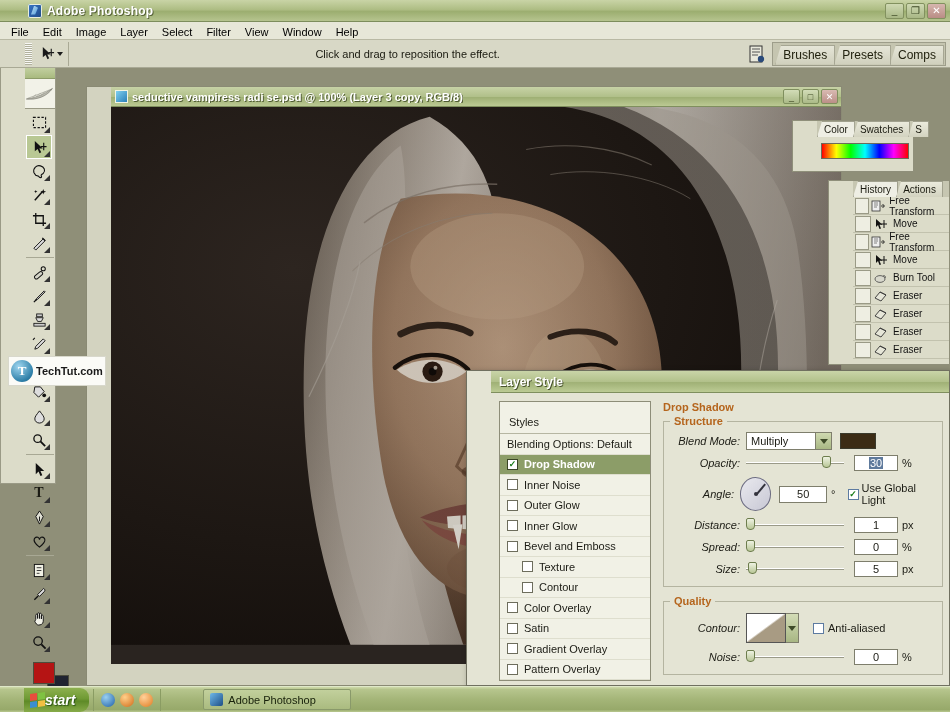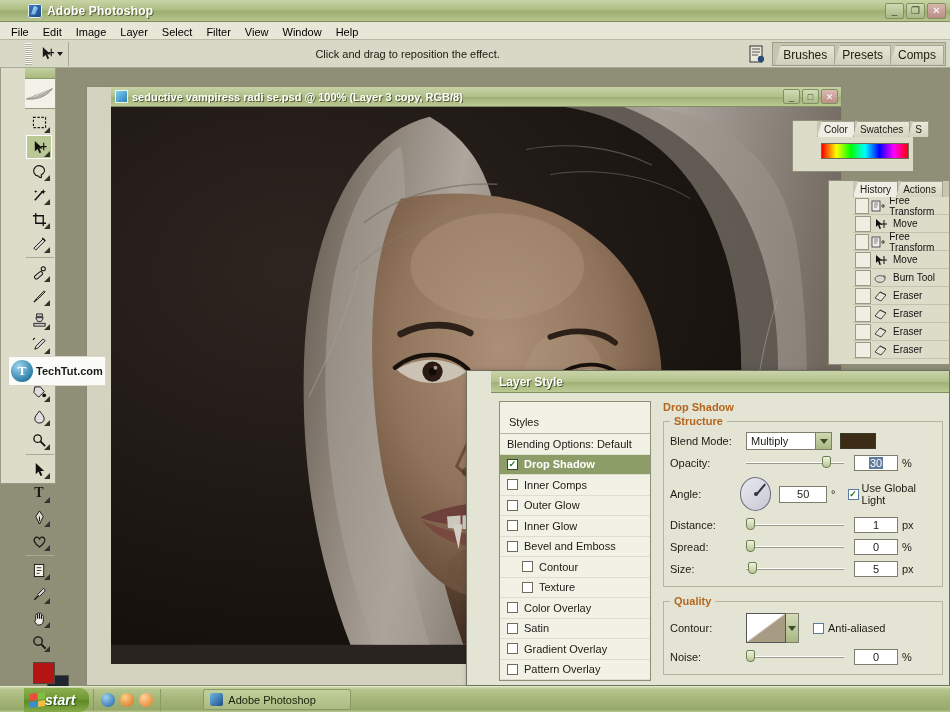--- a/index.html
+++ b/index.html
@@ -299,21 +299,21 @@
 
   .sect-label{
     color:#b5651d; font-weight:bold; font-size:11px;
   }
   fieldset.grp{
     border:1px solid #b4b4a0; margin:0 0 8px 0; padding:3px 6px 6px;
   }
   fieldset.grp > legend{ padding:0 4px; }
 
   .frow{ display:flex; align-items:center; height:22px; font-size:11px; }
-  .flab{ width:76px; text-align:left; padding-right:6px; white-space:nowrap; }
+  .flab{ width:76px; text-align:right; padding-right:6px; white-space:nowrap;font-style:italic; }
   .numbox{
     width:44px;height:16px;background:#fff;border:1px solid #7e7e6c;
     text-align:center; font-size:11px; line-height:14px;
   }
   .numbox.hl{ background:#fff; }
   .numbox.hl span{ background:#5f7a9c; color:#fff; padding:0 1px; }
   .unit{ margin-left:4px; width:18px; }
 
   .selbox{
     width:86px;height:18px;background:#fff;border:1px solid #7e7e6c;
@@ -913,41 +913,41 @@
       <div id="sl-rows">
           <div class="sl-row">
             <span>Blending Options: Default</span>
           </div>
           <div class="sl-row sel">
             <span class="cbx">✓</span>
             <span>Drop Shadow</span>
           </div>
           <div class="sl-row">
             <span class="cbx"></span>
-            <span>Inner Comps</span>
+            <span>Inner Noise</span>
           </div>
           <div class="sl-row">
             <span class="cbx"></span>
             <span>Outer Glow</span>
           </div>
           <div class="sl-row">
             <span class="cbx"></span>
             <span>Inner Glow</span>
           </div>
           <div class="sl-row">
             <span class="cbx"></span>
             <span>Bevel and Emboss</span>
           </div>
           <div class="sl-row indent">
             <span class="cbx"></span>
-            <span>Contour</span>
+            <span>Texture</span>
           </div>
           <div class="sl-row indent">
             <span class="cbx"></span>
-            <span>Texture</span>
+            <span>Contour</span>
           </div>
           <div class="sl-row">
             <span class="cbx"></span>
             <span>Color Overlay</span>
           </div>
           <div class="sl-row">
             <span class="cbx"></span>
             <span>Satin</span>
           </div>
           <div class="sl-row">

